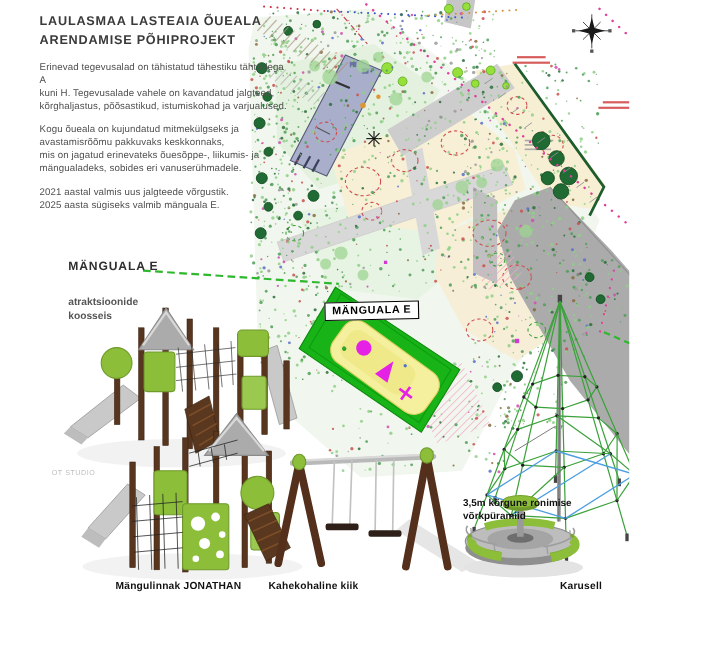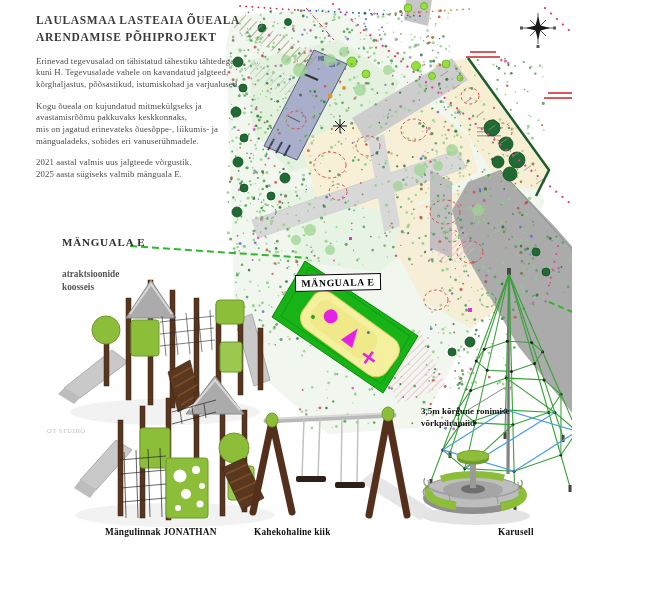--- a/index.html
+++ b/index.html
@@ -1,31 +1,31 @@
 <!DOCTYPE html>
 <html><head>
 <meta charset="utf-8">
 <style>
   html,body{margin:0;padding:0;background:#ffffff;}
   .page{position:relative;width:572px;height:596px;background:#fff;overflow:hidden;
-        font-family:Liberation Serif, serif;}
+        font-family:Liberation Sans, sans-serif;}
   .page svg.plan{position:absolute;left:0;top:0;}
-  .preline{white-space:pre-line;}
+  .preline{white-space:pre-line;margin-top:46px;}
   .header{position:absolute;left:36px;top:12px;width:228px;}
   .title{font-size:11.5px;font-weight:700;letter-spacing:.7px;line-height:1.5;color:#3a3a3a;margin:0 0 9px 0;}
   .para{font-size:8.8px;line-height:1.33;color:#4f4f4f;margin:0 0 10px 0;letter-spacing:.1px;}
   .callout{position:absolute;left:62px;top:236px;}
   .callout-title{font-size:11px;font-weight:700;letter-spacing:.8px;color:#2f2f2f;}
   .callout-sub{font-size:9.3px;font-weight:600;color:#555;line-height:1.35;margin-top:20px;}
   .area-label{position:absolute;left:295px;top:274px;width:84px;height:15px;line-height:15px;
       background:#fff;border:1.5px solid #000;text-align:center;font-size:9.8px;font-weight:700;
       letter-spacing:.6px;color:#000;transform:rotate(-1.2deg);}
   .pyr-note{position:absolute;left:421px;top:406px;font-size:9px;font-weight:700;color:#111;line-height:1.3;}
   .eq-label{position:absolute;top:527px;font-size:9.3px;font-weight:700;color:#111;letter-spacing:.2px;}
-  .eq-label.l1{left:57px;padding-left:48px;} .eq-label.l2{left:254px;text-align:center;} .eq-label.l3{left:472px;padding-left:26px;}
+  .eq-label.l1{left:57px;padding-left:48px;} .eq-label.l2{left:244px;text-align:center;} .eq-label.l3{left:483px;padding-left:26px;}
   .watermark{position:absolute;left:47px;top:427px;font-size:6.5px;color:#8a8a8a;opacity:.55;letter-spacing:.5px;}
 </style>
 </head>
 <body>
 
 <div class="page">
 
 <svg class="plan" width="650" height="596" viewBox="0 0 650 596">
   <defs>
     <pattern id="ph" width="5" height="5" patternUnits="userSpaceOnUse" patternTransform="rotate(45)">

